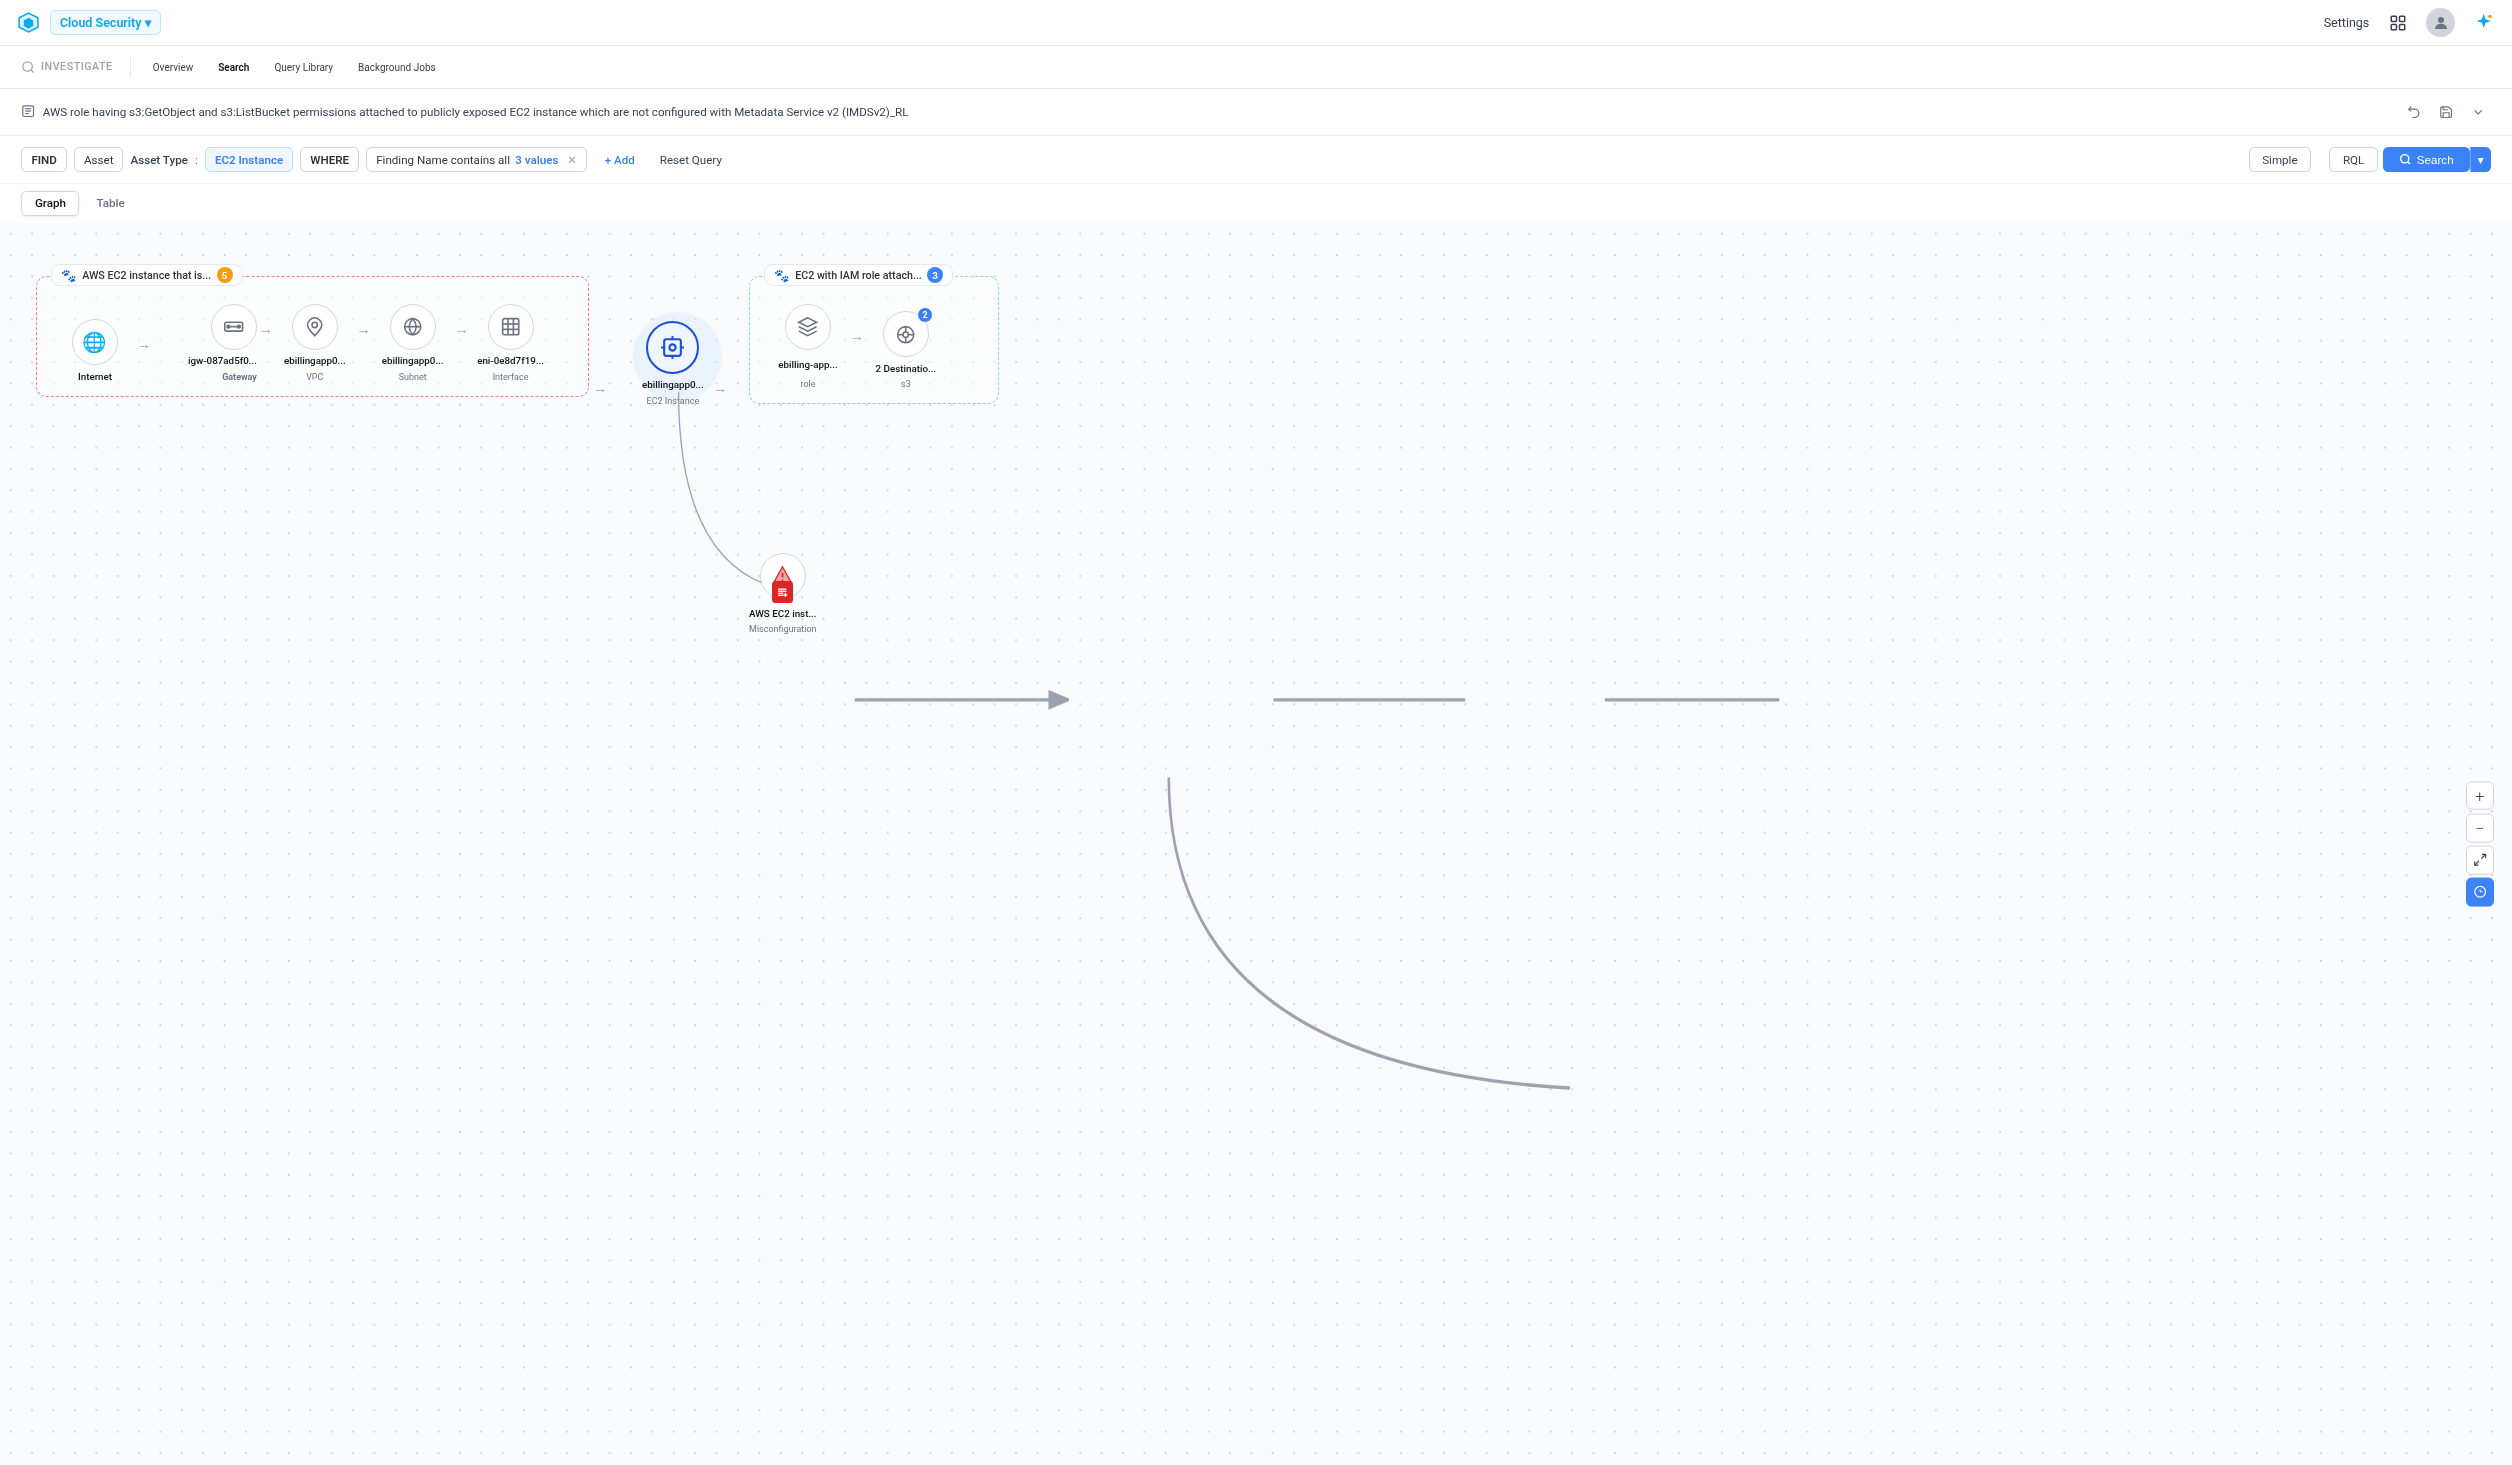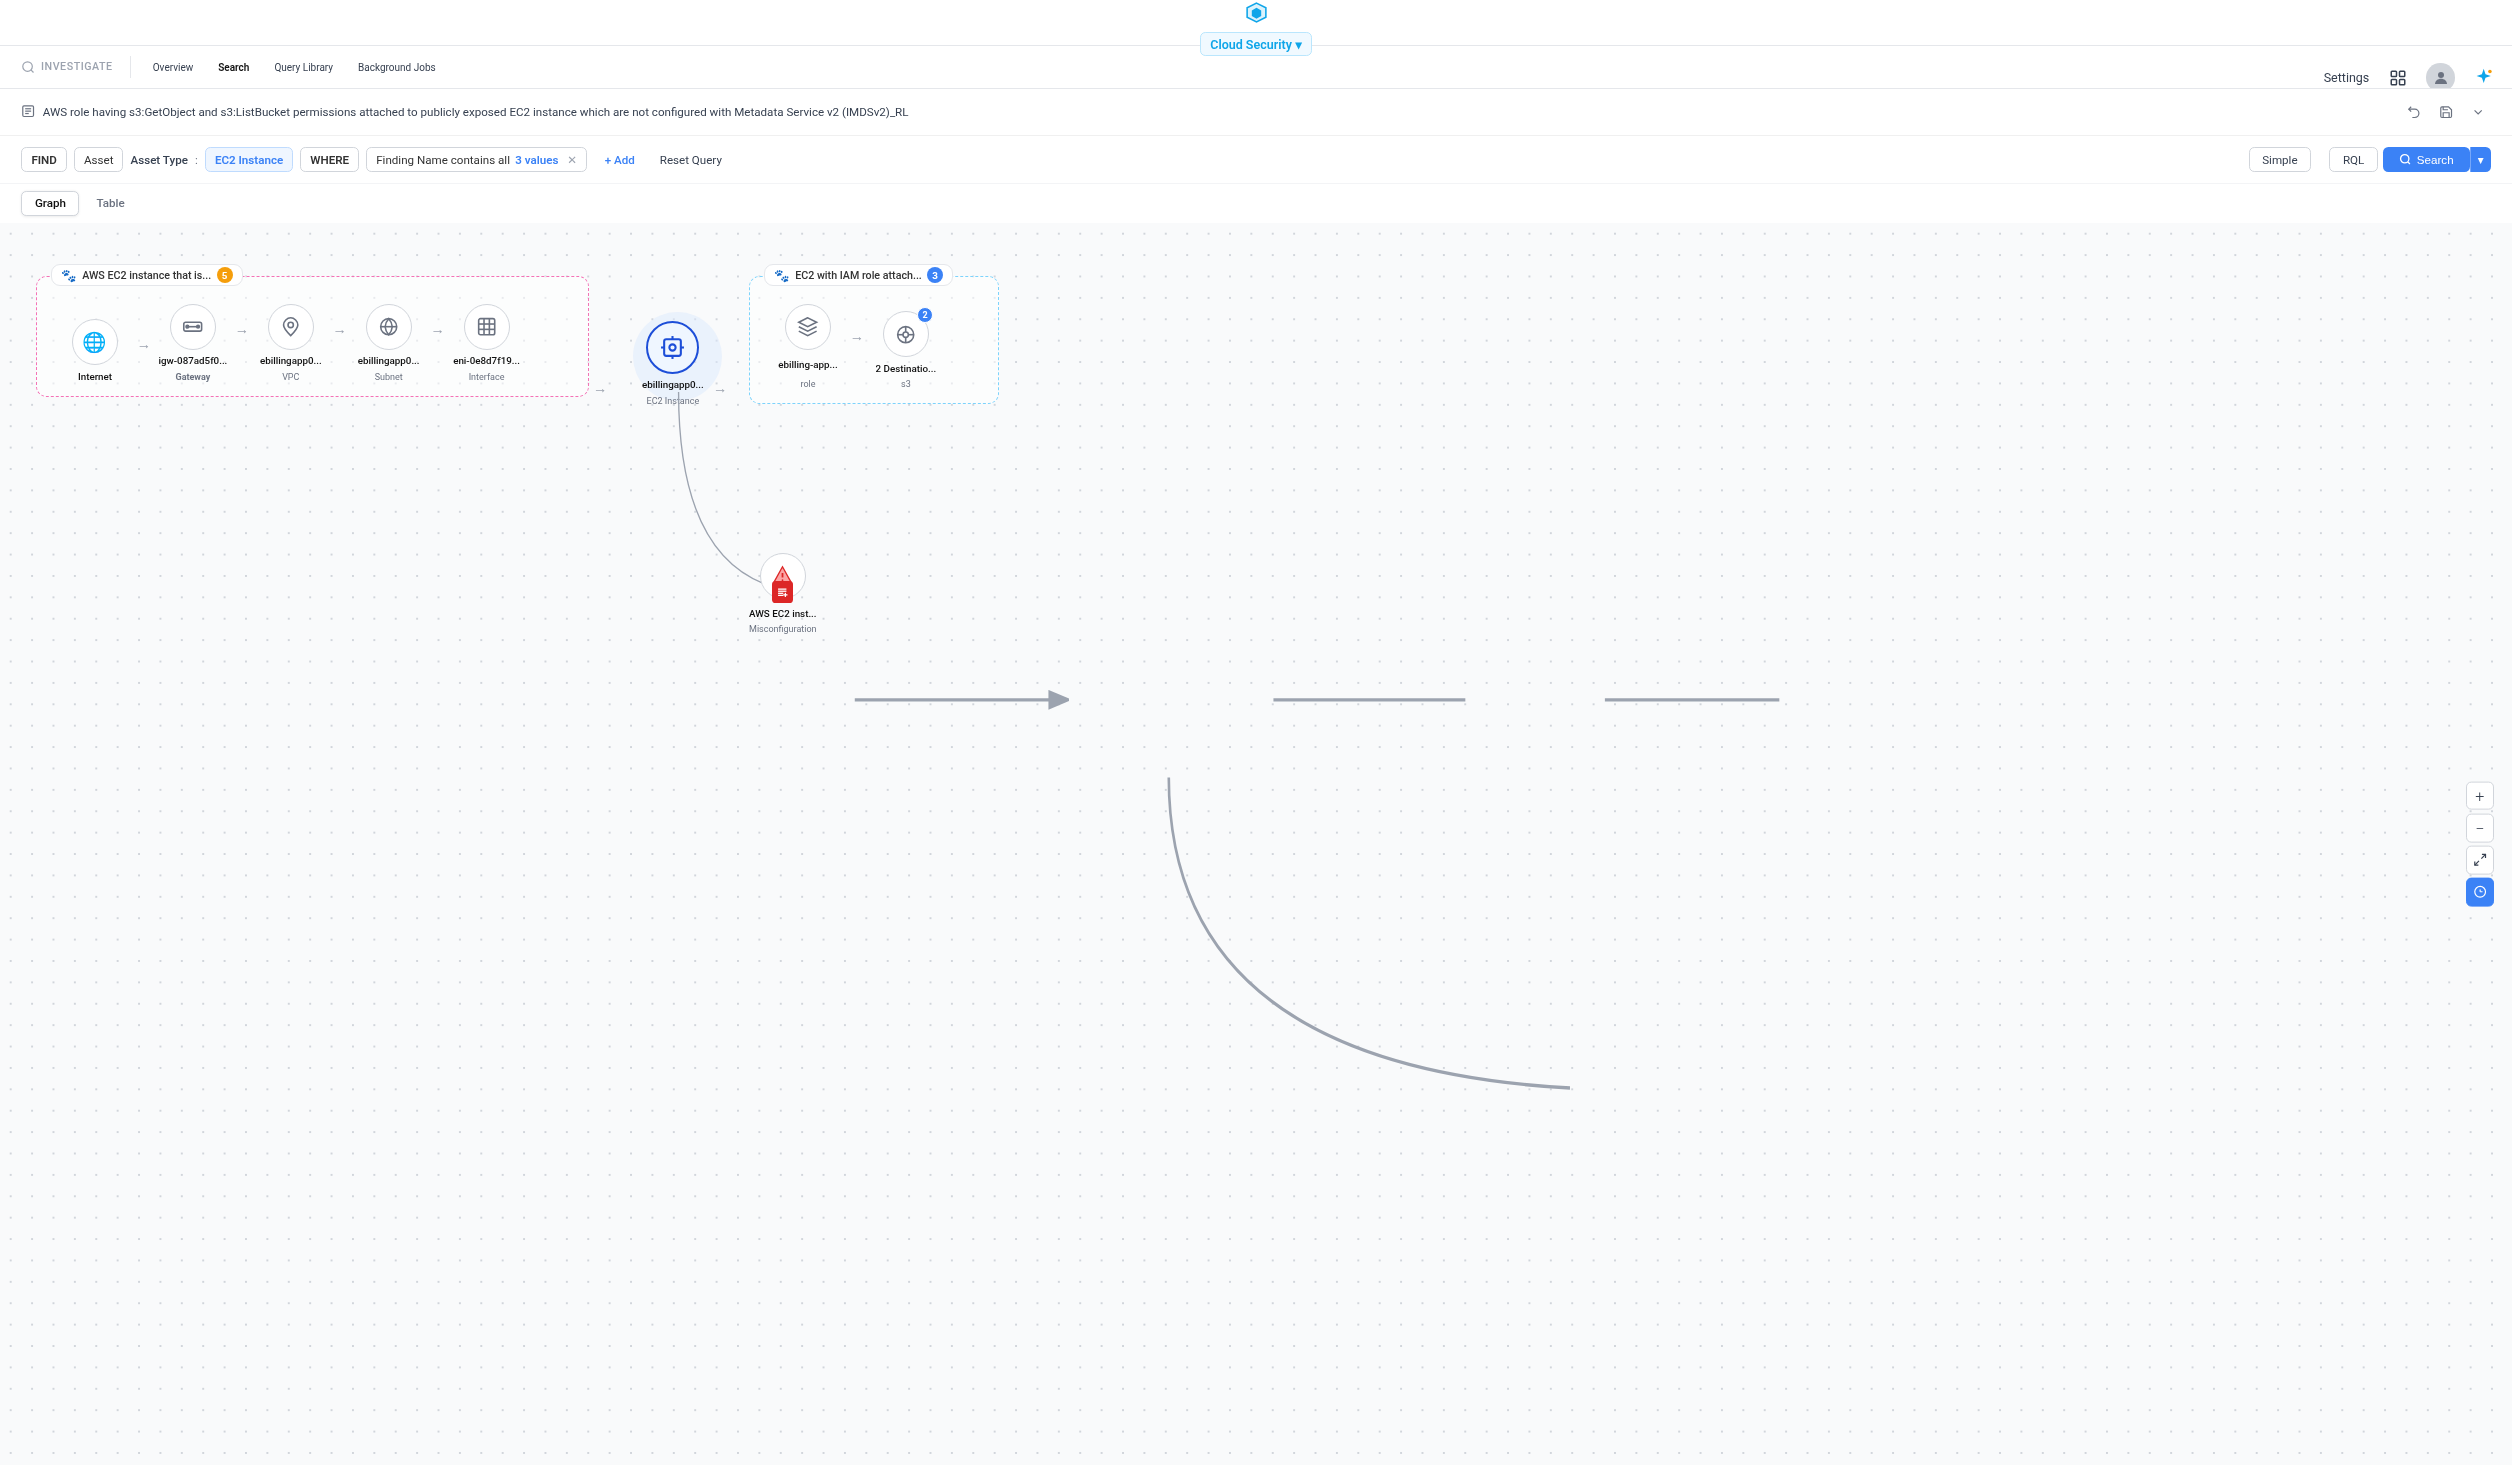--- a/index.html
+++ b/index.html
@@ -2,21 +2,21 @@
 <html style="font-size:14.3px"><head>
   <meta charset="utf-8">
   <style>
     * { box-sizing: border-box; margin: 0; padding: 0; }
     body { font-family: -apple-system, BlinkMacSystemFont, 'Segoe UI', Roboto, sans-serif; background: #fff; color: #333; font-size: 12.5px; }
 
     
     .top-nav {
       display: flex; align-items: center; height: 46px;
       background: #fff; border-bottom: 0.9px solid #e5e7eb;
-      padding: 0 14.3px; gap: 7.1px; flex-direction: column;
+      padding: 0 14.3px; gap: 7.1px;
     }
     .nav-logo { width: 28.5px; height: 28.5px; display: flex; align-items: center; justify-content: center; }
     .nav-logo svg { width: 25px; height: 25px; }
     .nav-brand {
       display: flex; align-items: center; gap: 3.6px;
       background: #f0f9ff; border: 0.9px solid #bae6fd; border-radius: 5.3px;
       padding: 3.6px 9px; color: #0ea5e9; font-weight: 600; cursor: pointer;
     }
     .nav-items { display: flex; align-items: center; gap: 3.6px; margin-left: 10.7px; }
     .nav-item {
@@ -274,21 +274,21 @@
 
       <div style="display:flex; align-items:flex-end; gap:0;">
 
         <div style="display:flex;flex-direction:column;align-items:center;gap:5.3px;width:80px;">
           <div style="width:46px;height:46px;border-radius:50%;background:#fff;border:1.8px solid #d1d5db;display:flex;align-items:center;justify-content:center;font-size:19.6px;">🌐</div>
           <span style="font-size:9.8px;font-weight:500;color:#111;">Internet</span>
         </div>
 
         <div style="padding-bottom:30px;color:#9ca3af;font-size:14.3px;margin:0 1.8px;">→</div>
 
-        <div style="display:flex;flex-direction:column;align-items:center;gap:5.3px;width:80px;">
+        <div style="display:flex;flex-direction:column;align-items:flex-end;gap:5.3px;width:80px;margin-left:24px;">
           <div style="width:46px;height:46px;border-radius:50%;background:#fff;border:1.8px solid #d1d5db;display:flex;align-items:center;justify-content:center;">
             <svg width="21.4" height="21.4" viewBox="0 0 24 24" fill="none" stroke="#6b7280" stroke-width="1.8">
               <rect x="2" y="7" width="20" height="10" rx="2"></rect>
                 <line x1="6" y1="12" x2="18" y2="12"></line>
               <circle cx="6" cy="12" r="1.5" fill="#6b7280"></circle>
                 <circle cx="18" cy="12" r="1.5" fill="#6b7280"></circle>
             </svg>
           </div>
           <span style="font-size:9.8px;font-weight:500;color:#111;max-width:77px;overflow:hidden;text-overflow:ellipsis;white-space:nowrap;">igw-087ad5f0...</span>
           <span style="font-size:9px;color:#6b7280;font-weight:bold;">Gateway</span>

